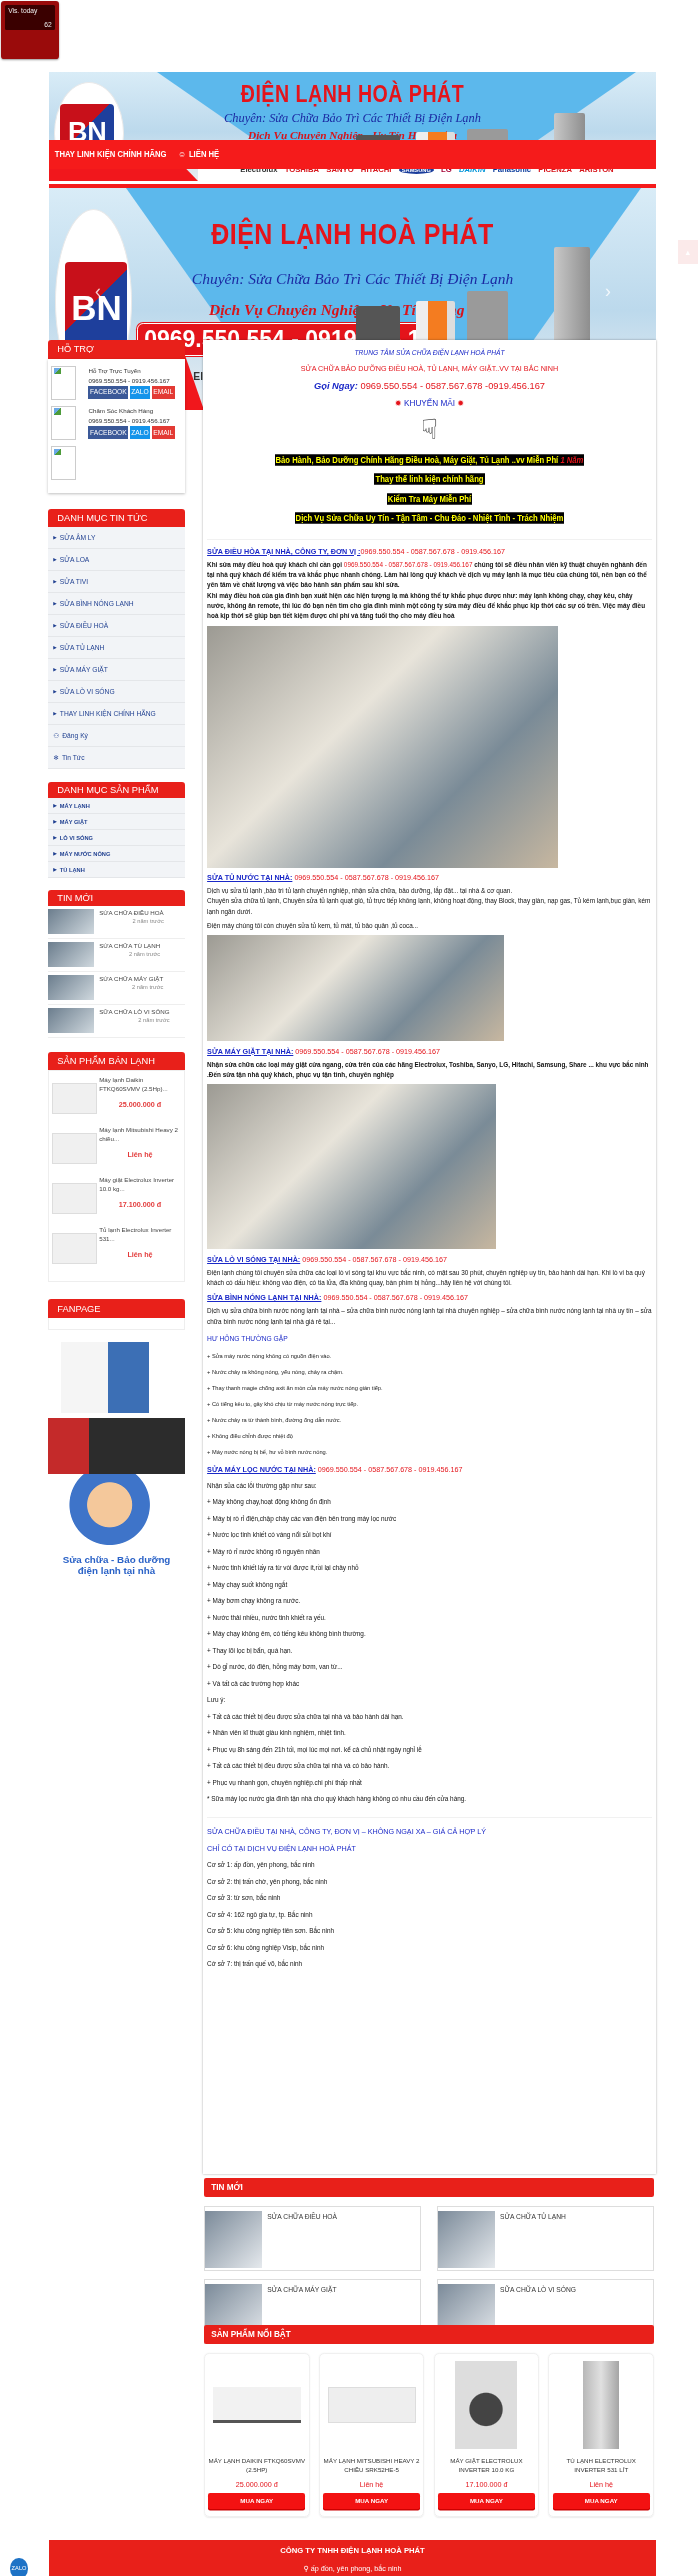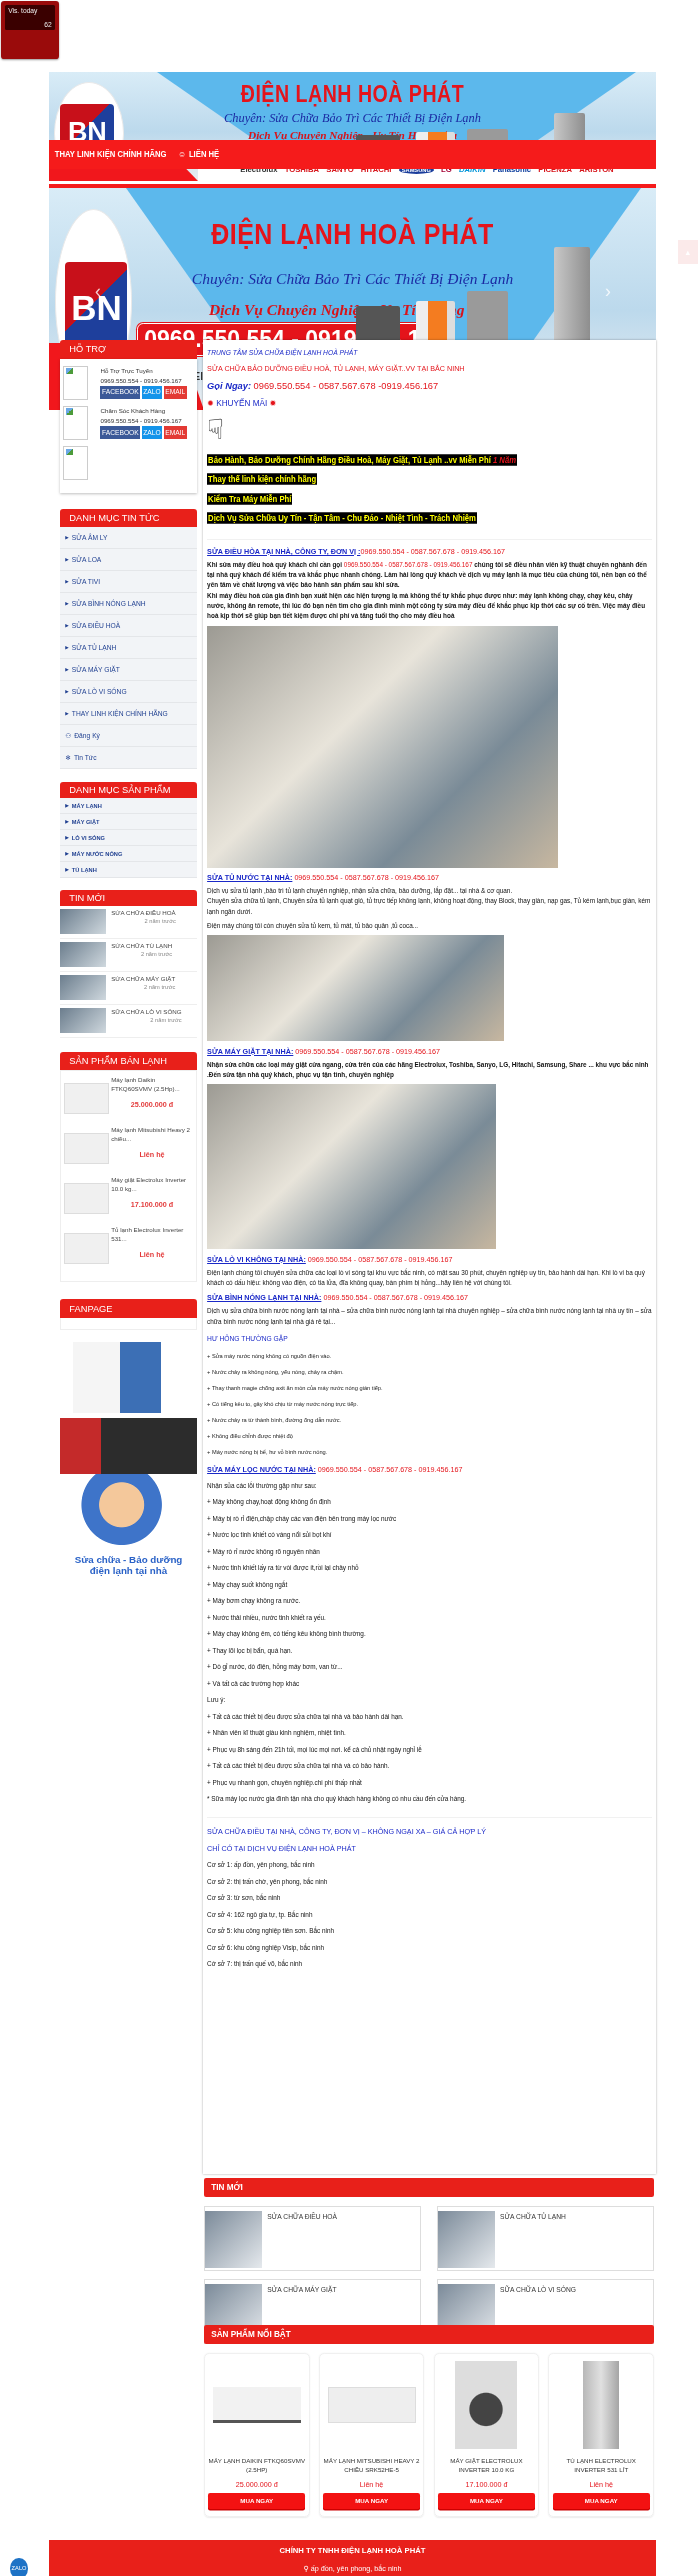--- a/index.html
+++ b/index.html
@@ -19,21 +19,21 @@
 .banner .phone{position:absolute;left:88px;background:#e4141b;color:#fff;border-radius:6.2px;font:bold 23px "Liberation Sans",sans-serif;padding:2.1px 6.2px;border:1.5px solid #fff;box-shadow:0 0 0 1px #e4141b}
 .banner .appl{position:absolute;background:#bdbdbd;border-radius:2.1px}
 .banner .redwedge{position:absolute;left:0;bottom:0;width:155px;height:46px;background:#f1171c;clip-path:polygon(0 0,85% 0,100% 100%,0 100%)}
 .banner .brands{position:absolute;left:155px;right:0;bottom:0;height:46px;background:#fff;display:flex;align-items:center;justify-content:center;gap:7.2px;font:bold 10.3px "Liberation Sans",sans-serif}
 .nav{background:#f51b1b;display:flex;flex-wrap:wrap;align-items:center}
 .nav .it{color:#fff;font:bold 7.7px "Liberation Sans",sans-serif;padding:0 5.7px;height:60px;display:flex;align-items:center;gap:3.1px;transform:scaleY(1.15)}
 .nav .it.home{background:#4ec651}
 .nav .row1{display:flex;height:60px;width:100%}
 .nav .row2{display:flex;height:58px;width:100%}
 .nav .row1 .it,.nav .row2 .it{height:100%}
-.sidebar{position:absolute;left:60px;width:137px}
+.sidebar{position:absolute;left:48px;width:137px}
 .box{margin-bottom:11.3px}
 .boxh{background:#e8201a;color:#fff;font:9.3px "Liberation Sans",sans-serif;padding:0 9.3px;height:18.5px;display:flex;align-items:center;border-radius:3.1px 3.1px 0 0}
 .support{background:#fff;box-shadow:0 1px 2.6px rgba(0,0,0,.25);padding:7.2px 3.1px}
 .sup-row{display:flex;gap:12.4px;margin-bottom:5.2px;height:35px}
 .imgph{width:25px;height:34px;border:0.5px solid #ccc;position:relative}
 .imgph:after{content:"";position:absolute;left:1.5px;top:1.5px;width:7.2px;height:6.2px;background:linear-gradient(135deg,#6aa8e6 50%,#4c9b3a 50%)}
 .sup-txt{font-size:6.2px;color:#333;line-height:10.3px}
 .sup-btns{display:flex;gap:1.5px}
 .sup-btns span{color:#fff;font-size:6.7px;padding:1px 1.5px;height:12.4px;display:inline-flex;align-items:center}
 .fb{background:#3b5998}.zl{background:#1494ea}.em{background:#e33a34}
@@ -45,21 +45,21 @@
 .news-li .tx{font-size:6.2px;color:#444}
 .news-li .tm{font-size:5.7px;color:#888;text-align:right;margin-top:2.1px}
 .best{background:#fff;border:0.5px solid #eee;padding:5.2px 3.1px}
 .best-it{display:flex;gap:2.1px;height:50px}
 .best-it .th{width:45px;height:31px;flex:none;background:#f0f0f0;border:0.5px solid #ddd;margin-top:7.2px}
 .best-it .tx{font-size:6.2px;color:#444;line-height:8.8px}
 .best-it .pr{color:#e33a3a;font-weight:bold;font-size:7.2px;text-align:center;margin-top:6.2px}
 .fan-empty{height:12.4px;border:0.5px solid #eee;border-top:0}
 .main{position:absolute;left:203px;width:453px;background:#fff;box-shadow:0 0 2.1px rgba(0,0,0,.35)}
 .mc{padding:0 4.1px;font-family:"Liberation Sans",sans-serif}
-.ctr{text-align:left}
+.ctr{text-align:center}
 .hl-line{display:inline-block;background:#000;color:#ff0;font-weight:bold;font-size:7.7px;padding:0.5px 1px;transform:scaleY(1.15)}
 .sec-title{font-size:7.2px;margin:5.2px 0 4.1px}
 .sec-title a{color:#1a28c7;text-decoration:underline;font-weight:bold}
 .red{color:#e4141b}
 .p{font-size:6.4px;line-height:10.3px;color:#111;margin-bottom:4.1px}
 .photo{background:linear-gradient(135deg,#9c9a93,#e8e4da 40%,#7a8b97 70%,#c7b7a0);margin:3.1px 0}
 .li-p{font-size:6.4px;line-height:16.5px;color:#111}
 .blue-h{color:#1a28c7;font-size:7.2px;line-height:16.5px}
 .tinmoi-main{position:absolute;left:204px;width:450px}
 .tm-head{background:#e8201a;color:#fff;height:18.5px;border-radius:2.1px;display:flex;align-items:center;padding:0 7.2px;font:bold 8.2px "Liberation Sans",sans-serif}
@@ -388,21 +388,21 @@
 
     <div class="sec-title"><a>SỬA TỦ NƯỚC TẠI NHÀ:</a> <span class="red">0969.550.554 - 0587.567.678 - 0919.456.167</span></div>
     <div class="p"><span>Dịch vụ sửa tủ lạnh ,bảo trì tủ lạnh chuyên nghiệp, nhận sửa chữa, bảo dưỡng, lắp đặt... tại nhà &amp; cơ quan.</span><br><span>Chuyên sửa chữa tủ lạnh, Chuyên sửa tủ lạnh quạt gió, tủ trực tiếp không lạnh, không hoạt động, thay Block, thay giàn, nạp gas, Tủ kém lạnh,bục giàn, kém lạnh ngăn dưới.</span></div>
     <div class="p">Điện máy chúng tôi còn chuyên sửa tủ kem, tủ mát, tủ bảo quản ,tủ coca...</div>
     <div class="photo" style="width:297px;height:106px"></div>
 
     <div class="sec-title"><a>SỬA MÁY GIẶT TẠI NHÀ:</a> <span class="red">0969.550.554 - 0587.567.678 - 0919.456.167</span></div>
     <div class="p" style="font-weight:bold">Nhận sửa chữa các loại máy giặt cửa ngang, cửa trên của các hãng Electrolux, Toshiba, Sanyo, LG, Hitachi, Samsung, Share ... khu vực bắc ninh .Đến sửa tận nhà quý khách, phục vụ tận tình, chuyên nghiệp</div>
     <div class="photo" style="width:289px;height:165px"></div>
 
-    <div class="sec-title"><a>SỬA LÒ VI KHÔNG TẠI NHÀ:</a> <span class="red">0969.550.554 - 0587.567.678 - 0919.456.167</span></div>
+    <div class="sec-title"><a>SỬA LÒ VI SÓNG TẠI NHÀ:</a> <span class="red">0969.550.554 - 0587.567.678 - 0919.456.167</span></div>
     <div class="p">Điện lạnh chúng tôi chuyên sửa chữa các loại lò vi sóng tại khu vực bắc ninh, có mặt sau 30 phút, chuyên nghiệp uy tín, bảo hành dài hạn. Khi lò vi ba quý khách có dấu hiệu: không vào điện, có tia lửa, đĩa không quay, bàn phím bị hỏng...hãy liên hệ với chúng tôi.</div>
 
     <div class="sec-title"><a>SỬA BÌNH NÓNG LẠNH TẠI NHÀ:</a> <span class="red">0969.550.554 - 0587.567.678 - 0919.456.167</span></div>
     <div class="p">Dịch vụ sửa chữa bình nước nóng lạnh tại nhà – sửa chữa bình nước nóng lạnh tại nhà chuyên nghiệp – sửa chữa bình nước nóng lạnh tại nhà uy tín – sửa chữa bình nước nóng lạnh tại nhà giá rẻ tại...</div>
     <div class="blue-h" style="font-size:6.7px">HƯ HỎNG THƯỜNG GẶP</div>
     <div style="font-size:5.7px;line-height:16px">
       <div>+ Sửa máy nước nóng không có nguồn điện vào.</div>
       <div>+ Nước chảy ra không nóng, yếu nóng, chảy ra chậm.</div>
       <div>+ Thay thanh magie chống axit ăn mòn của máy nước nóng gián tiếp.</div>
       <div>+ Có tiếng kêu to, gây khó chịu từ máy nước nóng trực tiếp.</div>
@@ -506,21 +506,21 @@
           <div style="width:36px;height:88px;background:linear-gradient(90deg,#b8b8b8,#e0e0e0,#a5a5a5)"></div>
         </div>
       <div class="nm">TỦ LẠNH ELECTROLUX INVERTER 531 LÍT</div>
         <div class="pr">Liên hệ</div>
       <a class="btn">MUA NGAY</a>
     </div>
   </div>
 </div>
 
 <div class="footer">
-  <div class="fh">CHÍNH TY TNHH ĐIỆN LẠNH HOÀ PHÁT</div>
+  <div class="fh">CÔNG TY TNHH ĐIỆN LẠNH HOÀ PHÁT</div>
   <div>
       <span>⚲</span>
       <span>ấp đồn, yên phong, bắc ninh</span>
     </div>
 
 </div>
 
 <a class="zalo-float">ZALO</a>
 
 

